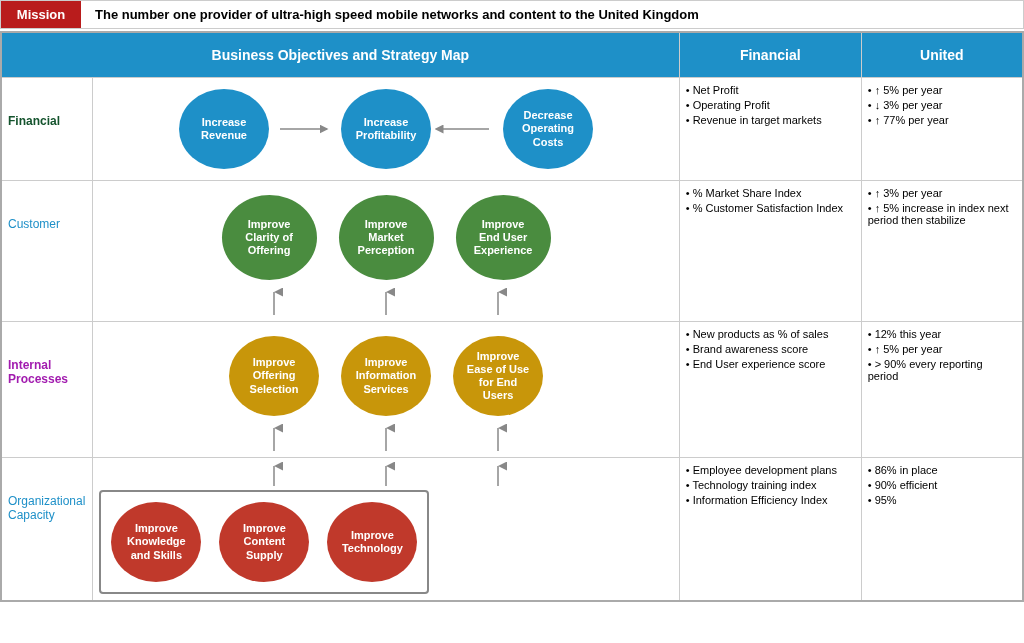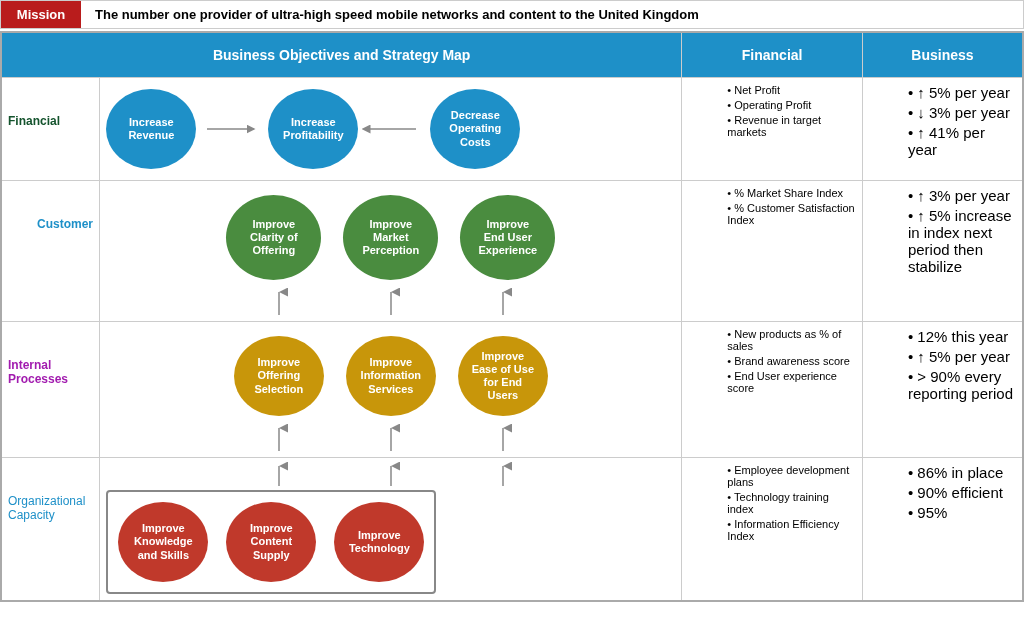--- a/index.html
+++ b/index.html
@@ -63,21 +63,21 @@
 
     .measures-cell {
       width: 180px;
       font-size: 11px;
       vertical-align: top;
       padding: 8px;
     }
 
     .targets-cell {
       width: 160px;
-      font-size: 15px;
+      font-size: 11px;
       vertical-align: top;
       padding: 8px;
     }
 
     .oval {
       border-radius: 50%;
       display: flex;
       align-items: center;
       justify-content: center;
       text-align: center;
@@ -86,21 +86,21 @@
       font-size: 11px;
       line-height: 1.2;
       position: relative;
     }
 
     .oval-blue { background: #1e90c8; width: 90px; height: 80px; }
     .oval-green { background: #4a8c3f; width: 95px; height: 85px; }
     .oval-gold { background: #c8960a; width: 90px; height: 80px; }
     .oval-red { background: #c0392b; width: 90px; height: 80px; }
 
-    .bullet-item { margin-bottom: 3px; margin-left: 39px; }
+    .bullet-item { margin-bottom: 3px; }
     .bullet-item::before { content: '• '; }
 
     
     .org-box {
       border: 2px solid #888;
       border-radius: 4px;
       padding: 10px;
       display: inline-flex;
       gap: 18px;
       margin: 0 auto;
@@ -116,32 +116,32 @@
     <span class="banner-label mission-label">Mission</span>
     <span class="banner-text">The number one provider of ultra-high speed mobile networks and content to the United Kingdom</span>
   </div>
 </div>
 
 <table class="main-table">
   <thead>
     <tr class="header-row">
       <th colspan="2" class="strategy-header">Business Objectives and Strategy Map</th>
       <th>Financial</th>
-      <th>Business</th>
+      <th>United</th>
     </tr>
   </thead>
   <tbody>
 
     <tr>
       <td class="row-label">
         <span style="color:#14532d;font-weight:bold;">Financial</span>
       </td>
       <td class="diagram-cell">
 
-        <div style="display:flex;align-items:center;gap:6px;position:relative;height:90px;">
+        <div style="display:flex;align-items:center;justify-content:center;gap:6px;position:relative;height:90px;">
           <div class="oval oval-blue" style="z-index:2;margin-right:0;">Increase<br>Revenue</div>
           <svg width="60" height="20" style="flex-shrink:0;overflow:visible;">
             <defs>
               <marker id="arrowRight" markerWidth="6" markerHeight="6" refX="5" refY="3" orient="auto">
                 <path d="M0,0 L6,3 L0,6 z" fill="#888"></path>
               </marker>
             </defs>
             <line x1="5" y1="10" x2="52" y2="10" stroke="#888" stroke-width="1.5" marker-end="url(#arrowRight)"></line>
           </svg>
           <div class="oval oval-blue" style="z-index:2;">Increase<br>Profitability</div>
@@ -157,27 +157,27 @@
         </div>
       </td>
       <td class="measures-cell">
         <div class="bullet-item">Net Profit</div>
         <div class="bullet-item">Operating Profit</div>
         <div class="bullet-item">Revenue in target markets</div>
       </td>
       <td class="targets-cell">
         <div class="bullet-item">↑ 5% per year</div>
         <div class="bullet-item">↓ 3% per year</div>
-        <div class="bullet-item">↑ 41% per year</div>
+        <div class="bullet-item">↑ 77% per year</div>
       </td>
     </tr>
 
     <tr>
       <td class="row-label">
-        <span style="color:#1e90c8;font-weight:bold;margin-left:29px;">Customer</span>
+        <span style="color:#1e90c8;font-weight:normal;">Customer</span>
       </td>
       <td class="diagram-cell">
         <div style="display:flex;align-items:center;justify-content:center;gap:22px;padding:8px 0;">
           <div class="oval oval-green">Improve<br>Clarity of<br>Offering</div>
           <div class="oval oval-green">Improve<br>Market<br>Perception</div>
           <div class="oval oval-green">Improve<br>End User<br>Experience</div>
         </div>
 
         <div style="display:flex;justify-content:center;gap:22px;margin-top:2px;">
           <svg width="90" height="25" style="overflow:visible;">

